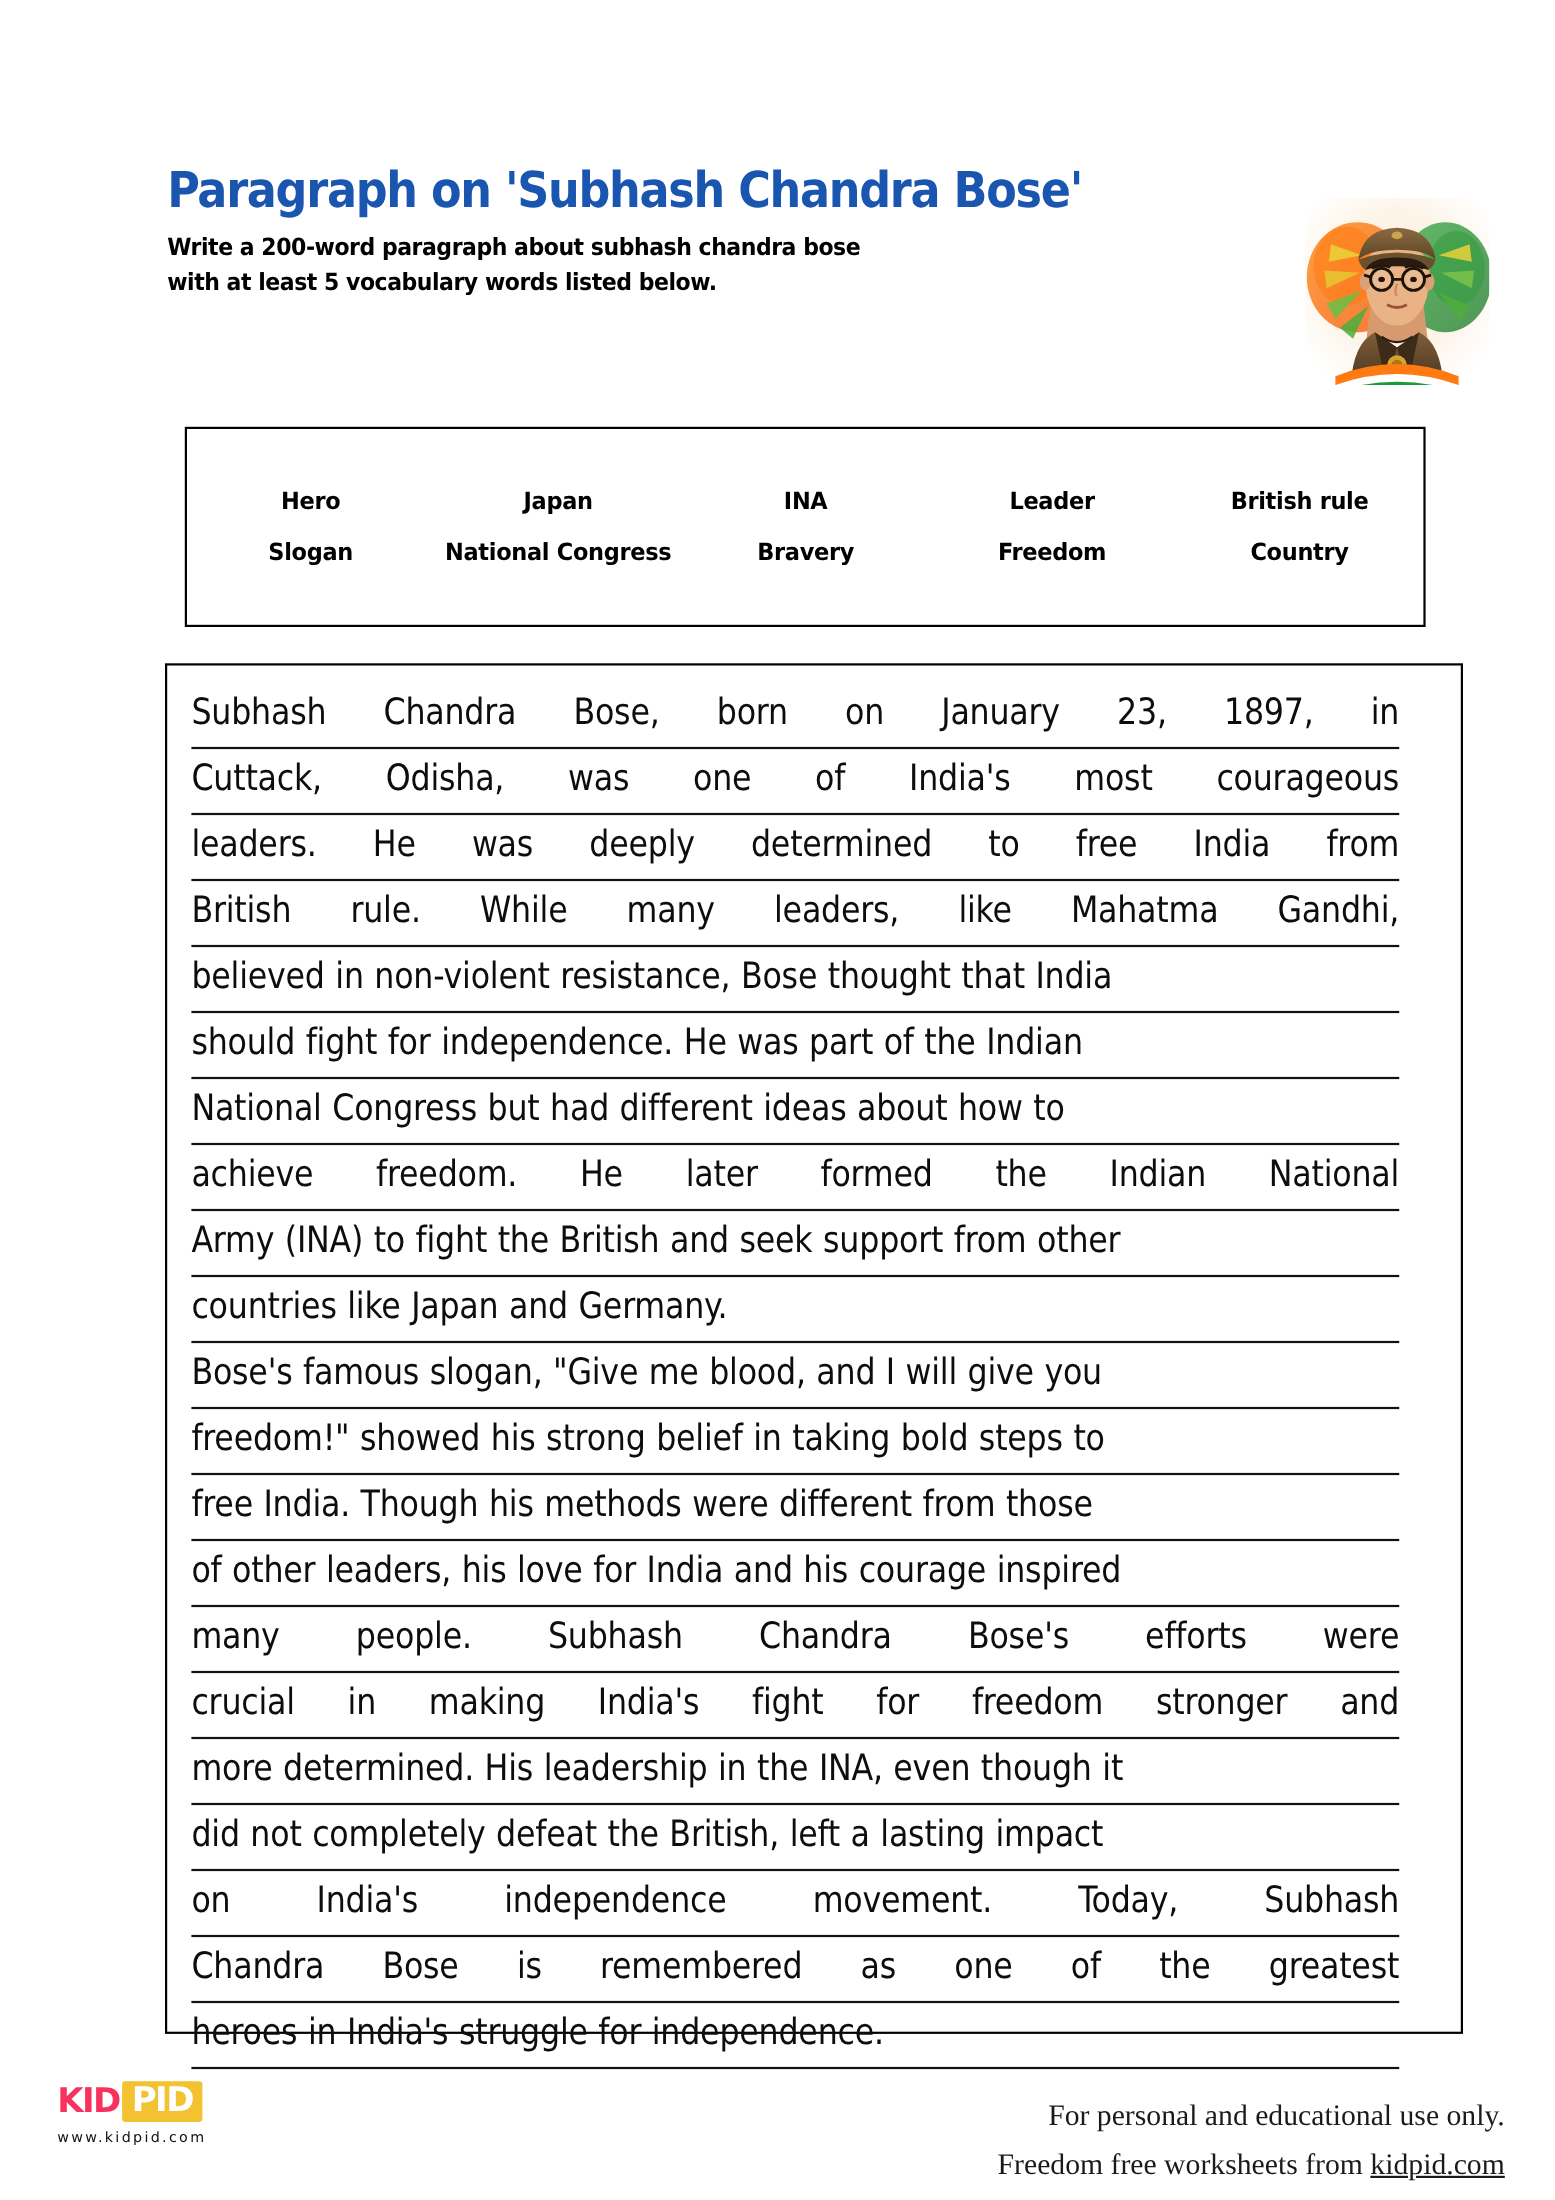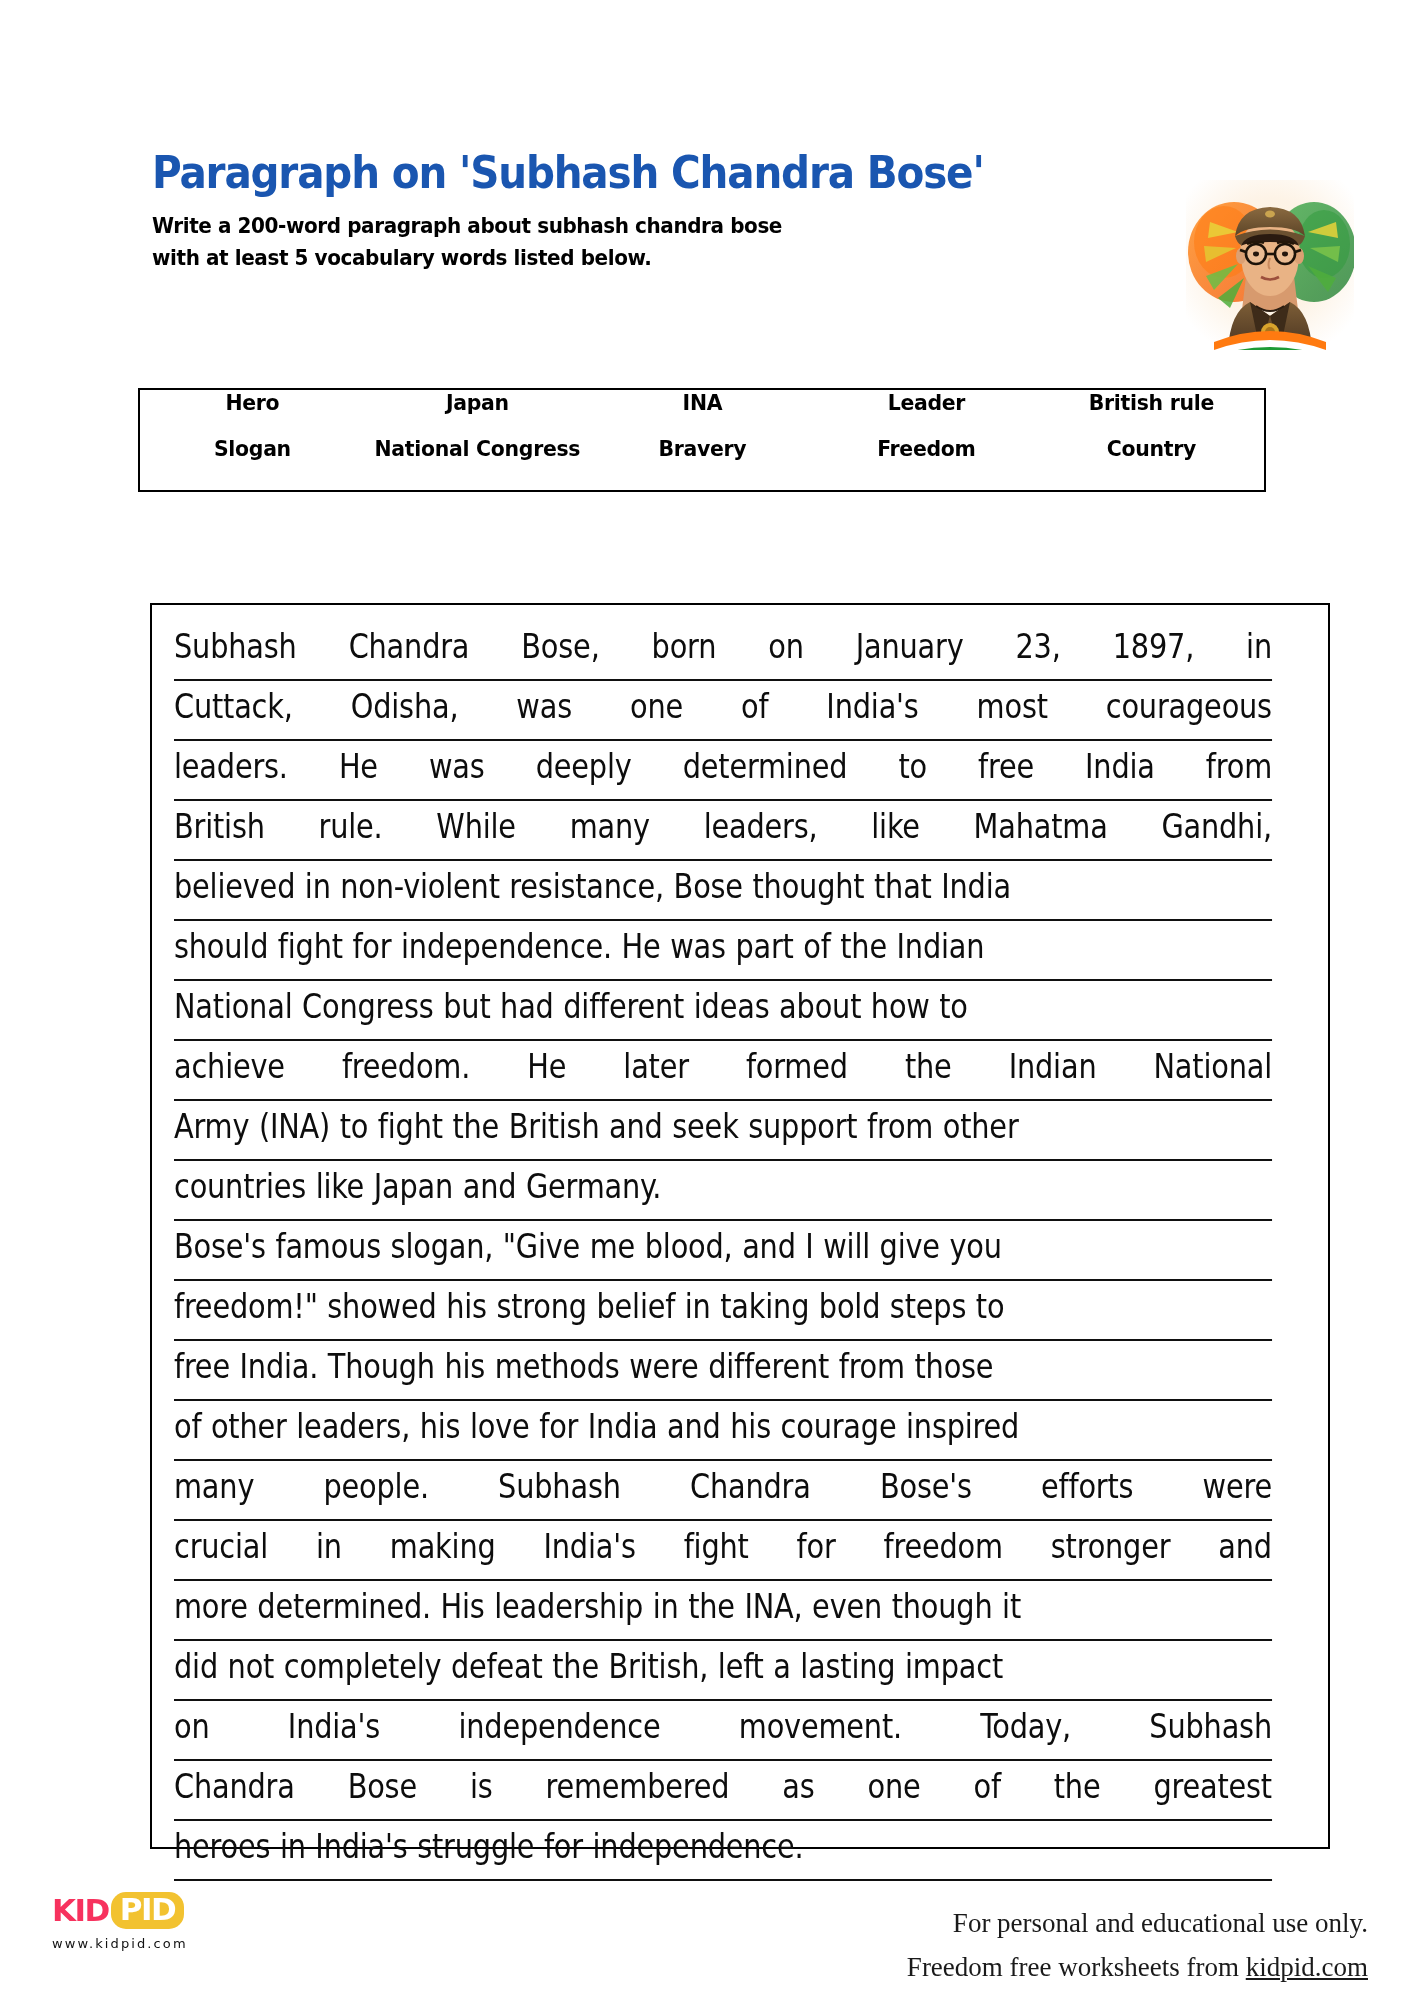--- a/index.html
+++ b/index.html
@@ -62,28 +62,29 @@
     width: 168px;
     height: 170px;
     overflow: hidden;
     background: #ffffff;
   }
   .portrait svg { display: block; }
 
   
   .vocab-box {
     position: absolute;
-    left: 128px;
+    left: 158px;
     top: 388px;
     width: 1128px;
-    height: 104px;
+    height: 182px;
     border: 2.5px solid #000000;
     box-sizing: border-box;
     display: flex;
     flex-direction: column;
+    justify-content: center;
   }
   .vocab-row {
     display: flex;
     width: 100%;
   }
   .vocab-row + .vocab-row { margin-top: 21px; }
   .vocab-cell {
     flex: 1 1 0;
     text-align: center;
     font-family: "DejaVu Sans", sans-serif;
@@ -149,21 +150,21 @@
     font-size: 31px;
     line-height: 1;
     display: flex;
     align-items: center;
     letter-spacing: -1.5px;
   }
   .logo-kid { color: #f7325e; }
   .logo-pid {
     color: #ffffff;
     background: #f2c230;
-    border-radius: 15px;
+    border-radius: 3px;
     padding: 2px 9px 4px 9px;
     margin-left: 2px;
   }
   .logo-url {
     font-family: "DejaVu Sans", sans-serif;
     font-size: 13px;
     color: #111111;
     letter-spacing: 2.1px;
     margin-top: 7px;
   }

